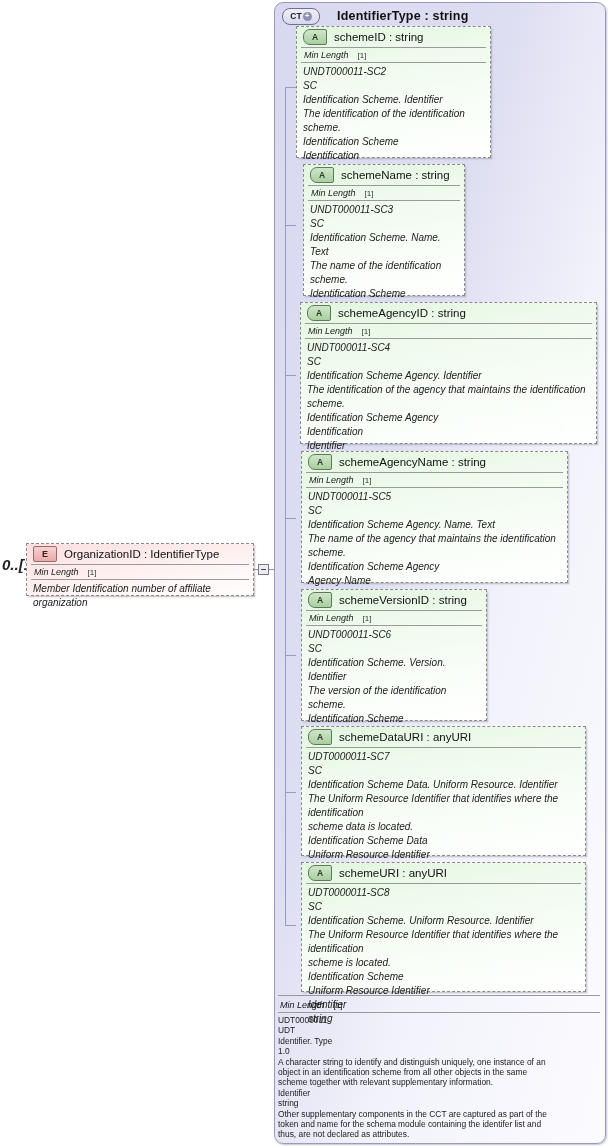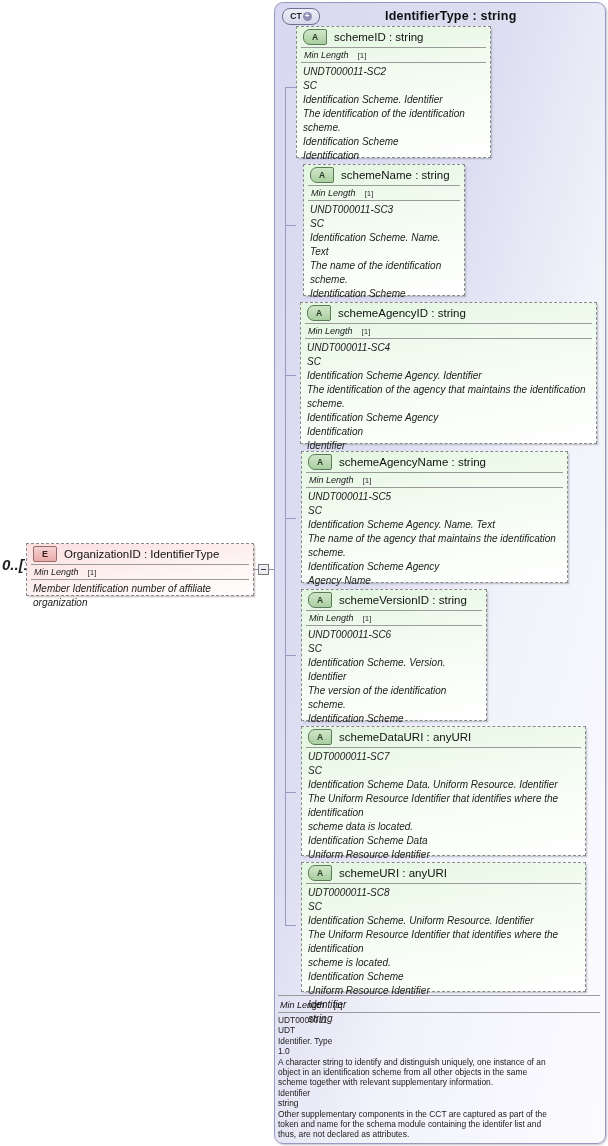--- a/index.html
+++ b/index.html
@@ -17,21 +17,21 @@
     left:274px;top:2px;width:332px;height:1142px;
     border:1px solid #9a9ac0;
     border-radius:9px;
     background:linear-gradient(105deg,#d8d8f0 0%,#dedef2 38%,#f2f2fb 62%,#fbfbff 100%);
     box-shadow:1px 1px 2px rgba(120,120,150,.45);
   }
   .ct-header{
     position:absolute;left:0;top:0;width:100%;height:26px;
     display:flex;align-items:center;gap:17px;padding-left:7px;box-sizing:border-box;
   }
-  .ct-title{font-size:12.5px;font-weight:bold;color:#111;letter-spacing:.2px;margin-left:48px;}
+  .ct-title{font-size:12.5px;font-weight:bold;color:#111;letter-spacing:.2px;}
 
   
   .badge-ct{
     width:36px;height:15px;border:1px solid #6f6f90;border-radius:8px;
     background:linear-gradient(#efeffa,#d7d7ec);
     display:flex;align-items:center;justify-content:center;gap:1px;
     font-size:8.5px;font-weight:bold;color:#222;line-height:1;
   }
   .badge-ct .plus{
     width:9px;height:9px;border-radius:50%;

